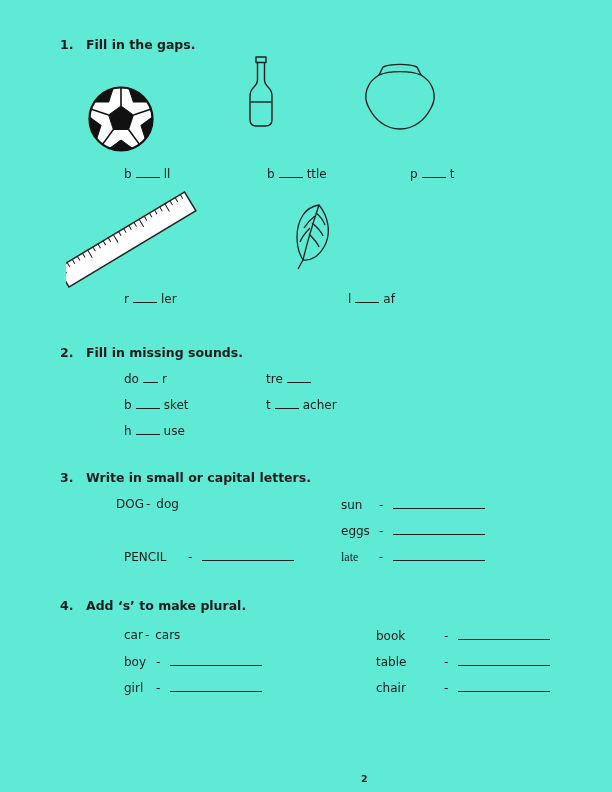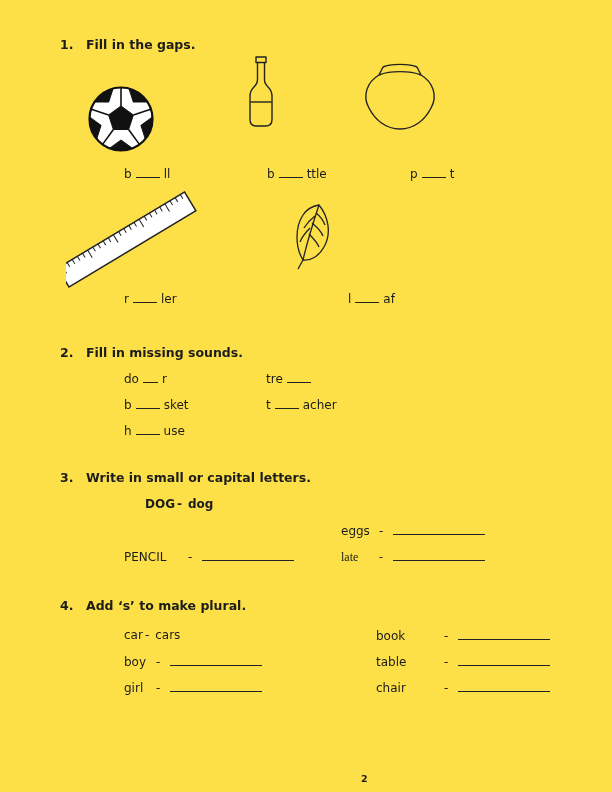--- a/index.html
+++ b/index.html
@@ -1,18 +1,18 @@
 <!DOCTYPE html>
 <html><head>
 <meta charset="utf-8">
 <style>
   * { margin:0; padding:0; box-sizing:border-box; }
   html,body { background:#ffffff; }
   body { font-family:"DejaVu Sans", sans-serif; color:#1c1c1c; }
-  .page { position:relative; width:612px; height:792px; background:#fde047; overflow:hidden; }
+  .page { position:relative; width:612px; height:792px; background:#5eead4; overflow:hidden; }
   .abs { position:absolute; }
   .heading { font-weight:700; font-size:12.5px; white-space:nowrap; }
   .heading .num { display:inline-block; width:26px; }
   .line { font-size:12px; white-space:nowrap;margin-left:36px; }
   .blank { display:inline-block; height:12px; border-bottom:1.3px solid #222; margin:0 4px; vertical-align:baseline; }
   .b-xs { width:15px; }
   .b-md { width:24px; }
   .b-lg { width:92px; }
   .w { display:inline-block; }
   .dash { display:inline-block; margin:0 6px 0 2px; }
@@ -122,22 +122,25 @@
     <span>t</span><span class="blank b-md"></span><span>acher</span>
   </div>
   <div class="abs line" style="left:88px; top:423px;">
     <span>h</span><span class="blank b-md"></span><span>use</span>
   </div>
 
   <div class="abs heading" style="left:60px; top:470px;">
     <span class="num">3.</span><span>Write in small or capital letters.</span>
   </div>
 
-  <div class="abs line" style="left:109px; top:497px;font-weight:bold;">
+  <div class="abs line" style="left:80px; top:497px;">
     <span>DOG</span><span class="dash">-</span><span>dog</span>
+  </div>
+  <div class="abs line" style="left:305px; top:497px;">
+    <span class="w" style="width:36px">sun</span><span class="dash">-</span><span class="blank b-lg"></span>
   </div>
   <div class="abs line" style="left:305px; top:523px;">
     <span class="w" style="width:36px">eggs</span><span class="dash">-</span><span class="blank b-lg"></span>
   </div>
   <div class="abs line" style="left:88px; top:549px;">
     <span class="w" style="width:62px">PENCIL</span><span class="dash">-</span><span class="blank b-lg"></span>
   </div>
   <div class="abs line" style="left:305px; top:549px;font-family:Liberation Serif, serif;">
     <span class="w" style="width:36px">late</span><span class="dash">-</span><span class="blank b-lg"></span>
   </div>

